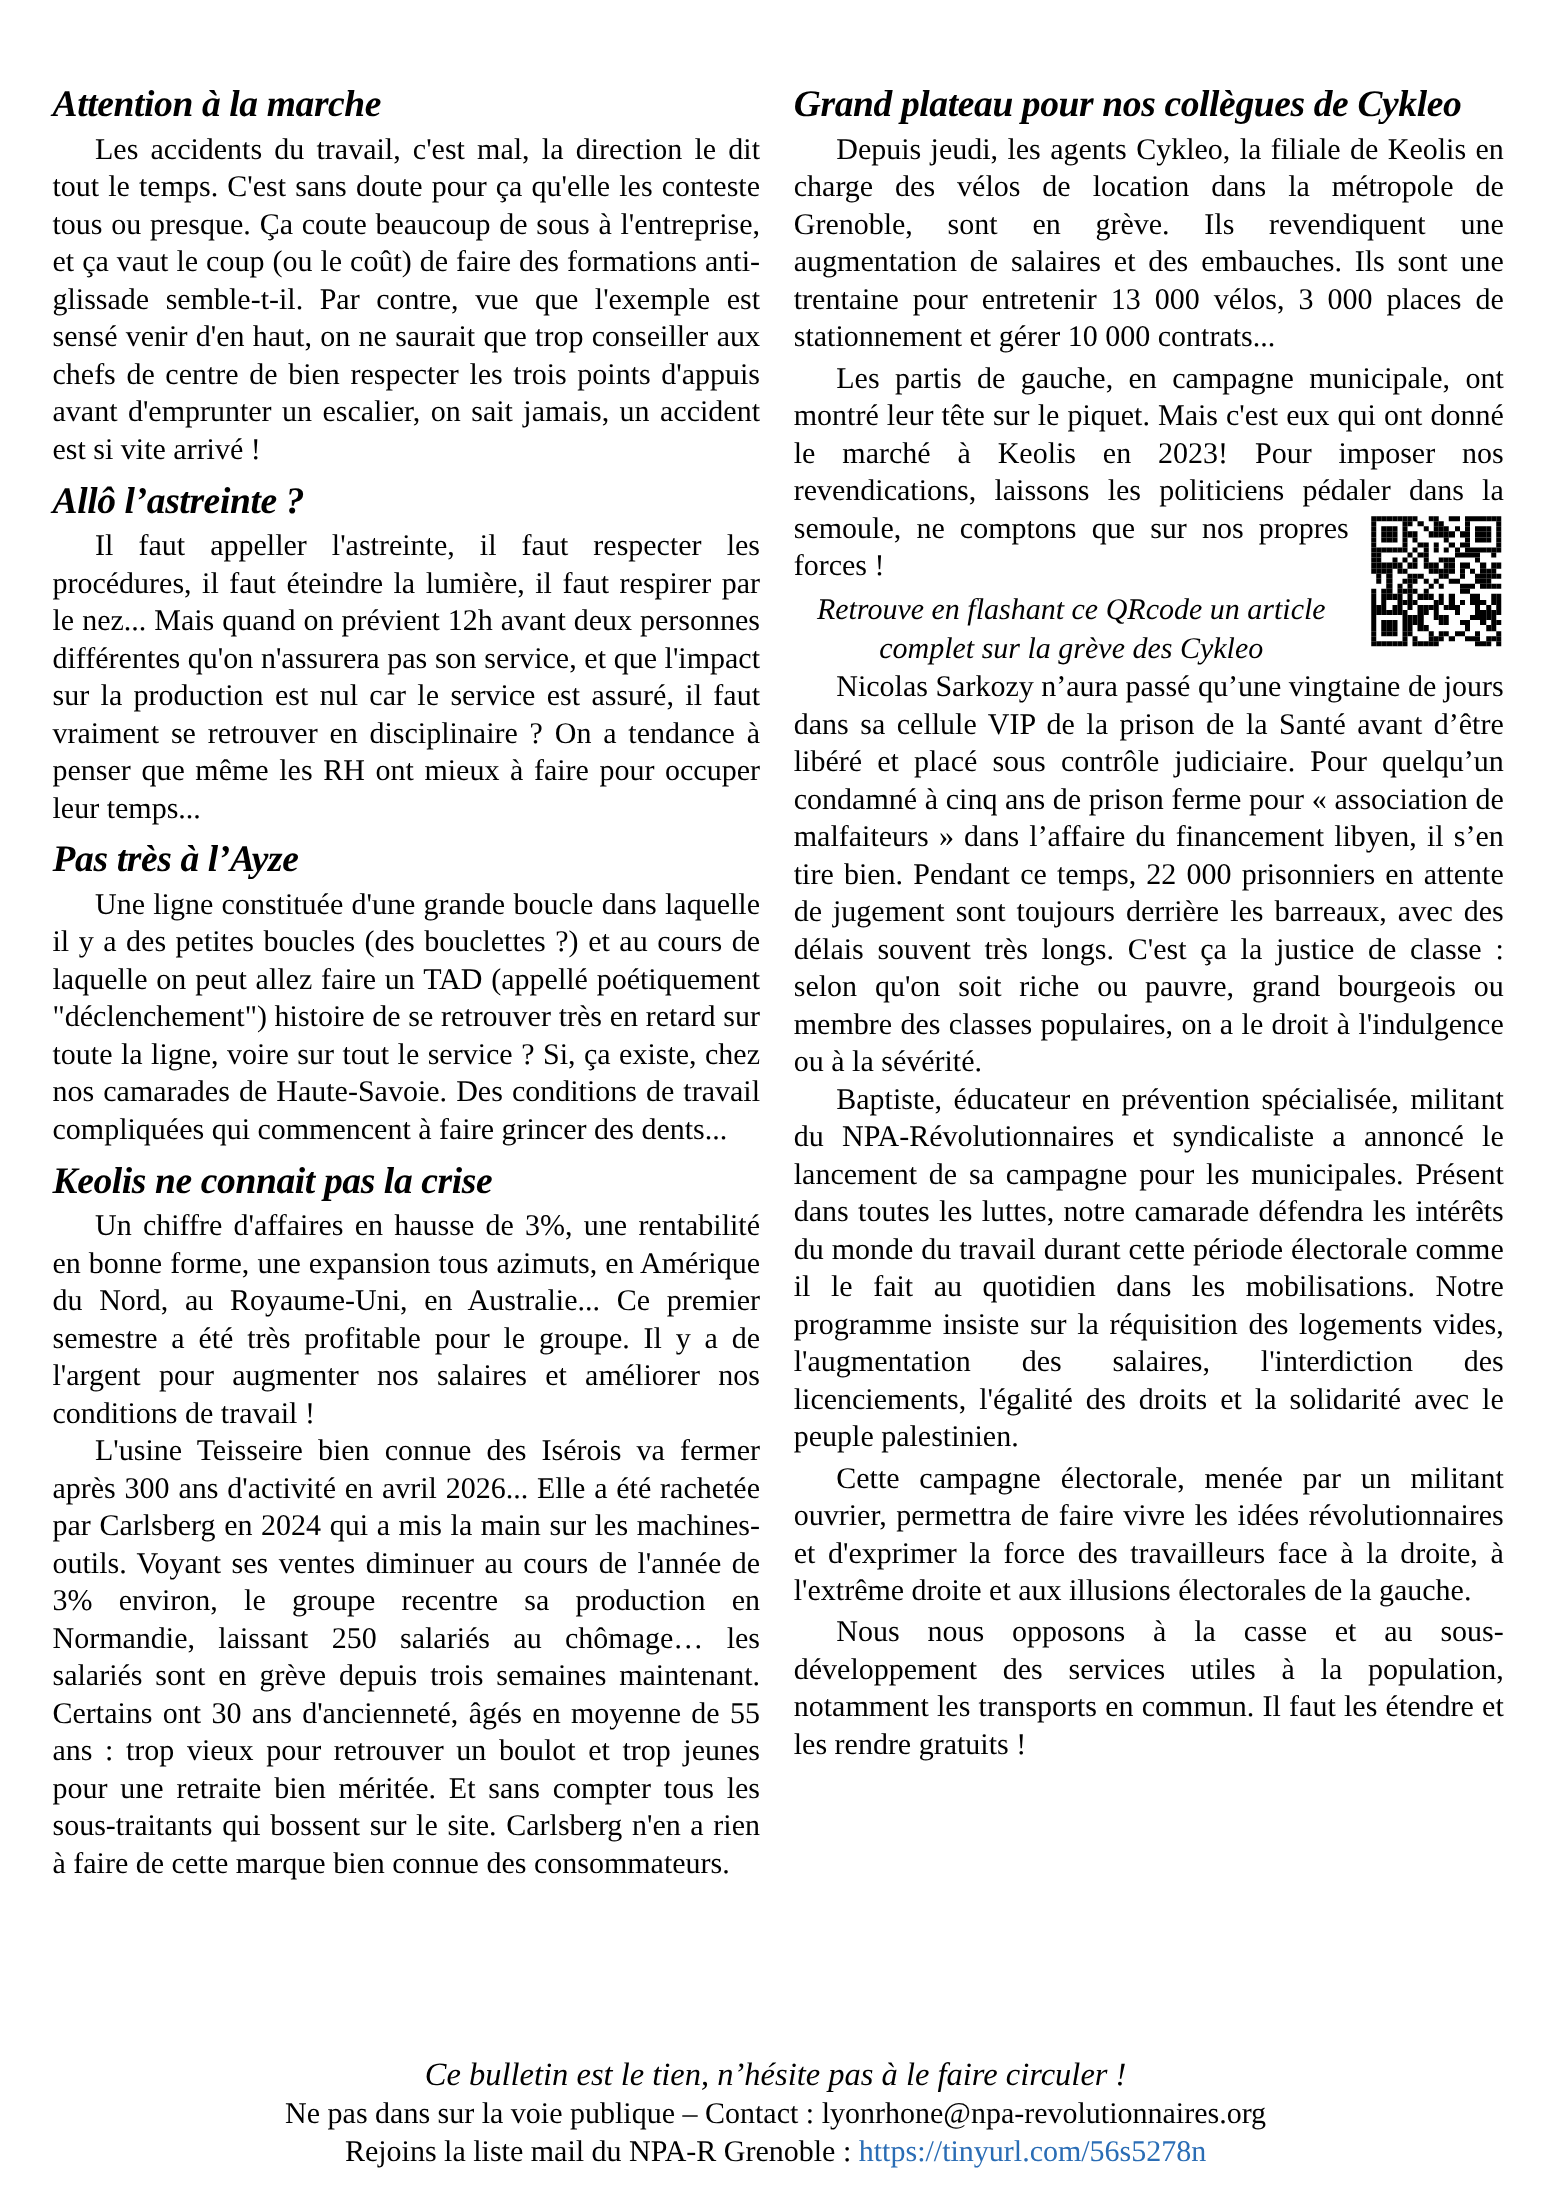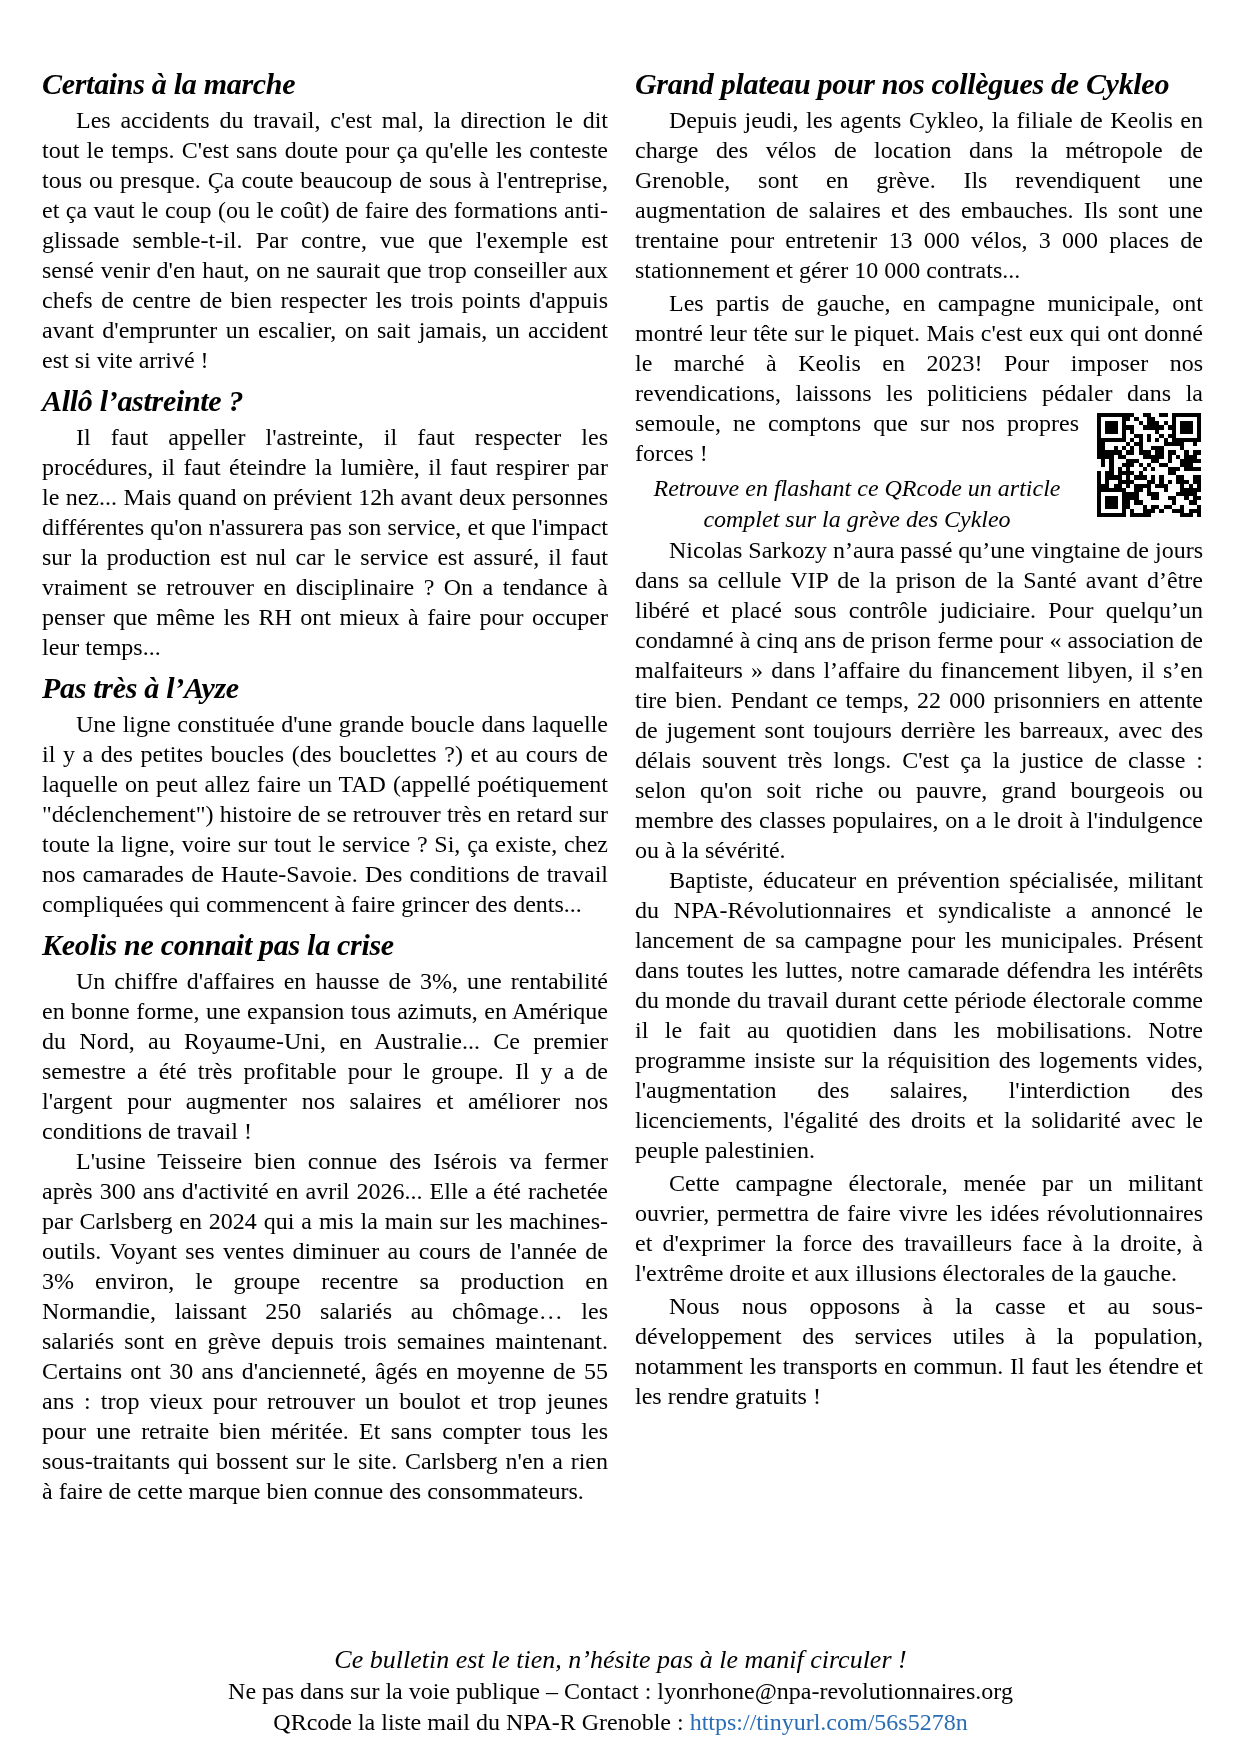--- a/index.html
+++ b/index.html
@@ -63,21 +63,21 @@
 </style>
 </head>
 <body>
 
 <div class="page">
 
   <div class="columns">
 
     <div class="col col-left">
       <section>
-        <h2 class="heading">Certains à la marche</h2>
+        <h2 class="heading">Attention à la marche</h2>
         <p class="body">Les accidents du travail, c'est mal, la direction le dit tout le temps. C'est sans doute pour ça qu'elle les conteste tous ou presque. Ça coute beaucoup de sous à l'entreprise, et ça vaut le coup (ou le coût) de faire des formations anti-glissade semble-t-il. Par contre, vue que l'exemple est sensé venir d'en haut, on ne saurait que trop conseiller aux chefs de centre de bien respecter les trois points d'appuis avant d'emprunter un escalier, on sait jamais, un accident est si vite arrivé !</p>
       </section>
       <section>
         <h2 class="heading">Allô l’astreinte ?</h2>
         <p class="body">Il faut appeller l'astreinte, il faut respecter les procédures, il faut éteindre la lumière, il faut respirer par le nez... Mais quand on prévient 12h avant deux personnes différentes qu'on n'assurera pas son service, et que l'impact sur la production est nul car le service est assuré, il faut vraiment se retrouver en disciplinaire ? On a tendance à penser que même les RH ont mieux à faire pour occuper leur temps...</p>
       </section>
       <section>
         <h2 class="heading">Pas très à l’Ayze</h2>
         <p class="body">Une ligne constituée d'une grande boucle dans laquelle il y a des petites boucles (des bouclettes ?) et au cours de laquelle on peut allez faire un TAD (appellé poétiquement "déclenchement") histoire de se retrouver très en retard sur toute la ligne, voire sur tout le service ? Si, ça existe, chez nos camarades de Haute-Savoie. Des conditions de travail compliquées qui commencent à faire grincer des dents...</p>
       </section>
@@ -455,18 +455,18 @@
       <section>
         <p class="body">Baptiste, éducateur en prévention spécialisée, militant du NPA-Révolutionnaires et syndicaliste a annoncé le lancement de sa campagne pour les municipales. Présent dans toutes les luttes, notre camarade défendra les intérêts du monde du travail durant cette période électorale comme il le fait au quotidien dans les mobilisations. Notre programme insiste sur la réquisition des logements vides, l'augmentation des salaires, l'interdiction des licenciements, l'égalité des droits et la solidarité avec le peuple palestinien.</p>
         <p class="body">Cette campagne électorale, menée par un militant ouvrier, permettra de faire vivre les idées révolutionnaires et d'exprimer la force des travailleurs face à la droite, à l'extrême droite et aux illusions électorales de la gauche.</p>
         <p class="body">Nous nous opposons à la casse et au sous-développement des services utiles à la population, notamment les transports en commun. Il faut les étendre et les rendre gratuits !</p>
       </section>
     </div>
 
   </div>
 
   <div class="footer">
-    <p class="footer-italic">Ce bulletin est le tien, n’hésite pas à le manif circuler !</p>
+    <p class="footer-italic">Ce bulletin est le tien, n’hésite pas à le faire circuler !</p>
     <p class="footer-line">Ne pas dans sur la voie publique – Contact : lyonrhone@npa-revolutionnaires.org</p>
-    <p class="footer-line"><span>QRcode la liste mail du NPA-R Grenoble : </span><a class="mail-link">https://tinyurl.com/56s5278n</a></p>
+    <p class="footer-line"><span>Rejoins la liste mail du NPA-R Grenoble : </span><a class="mail-link">https://tinyurl.com/56s5278n</a></p>
   </div>
 
 </div>
 
 </body></html>

